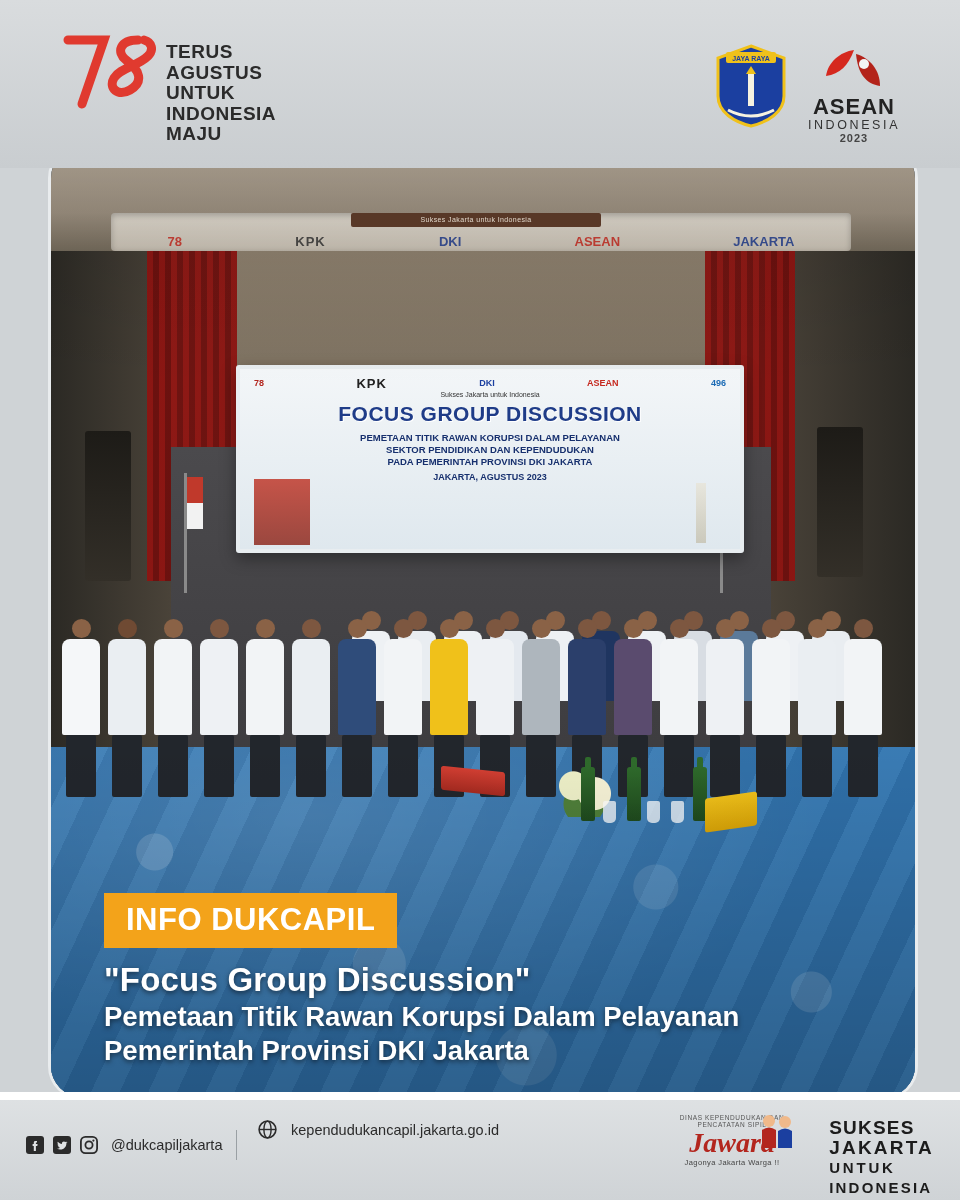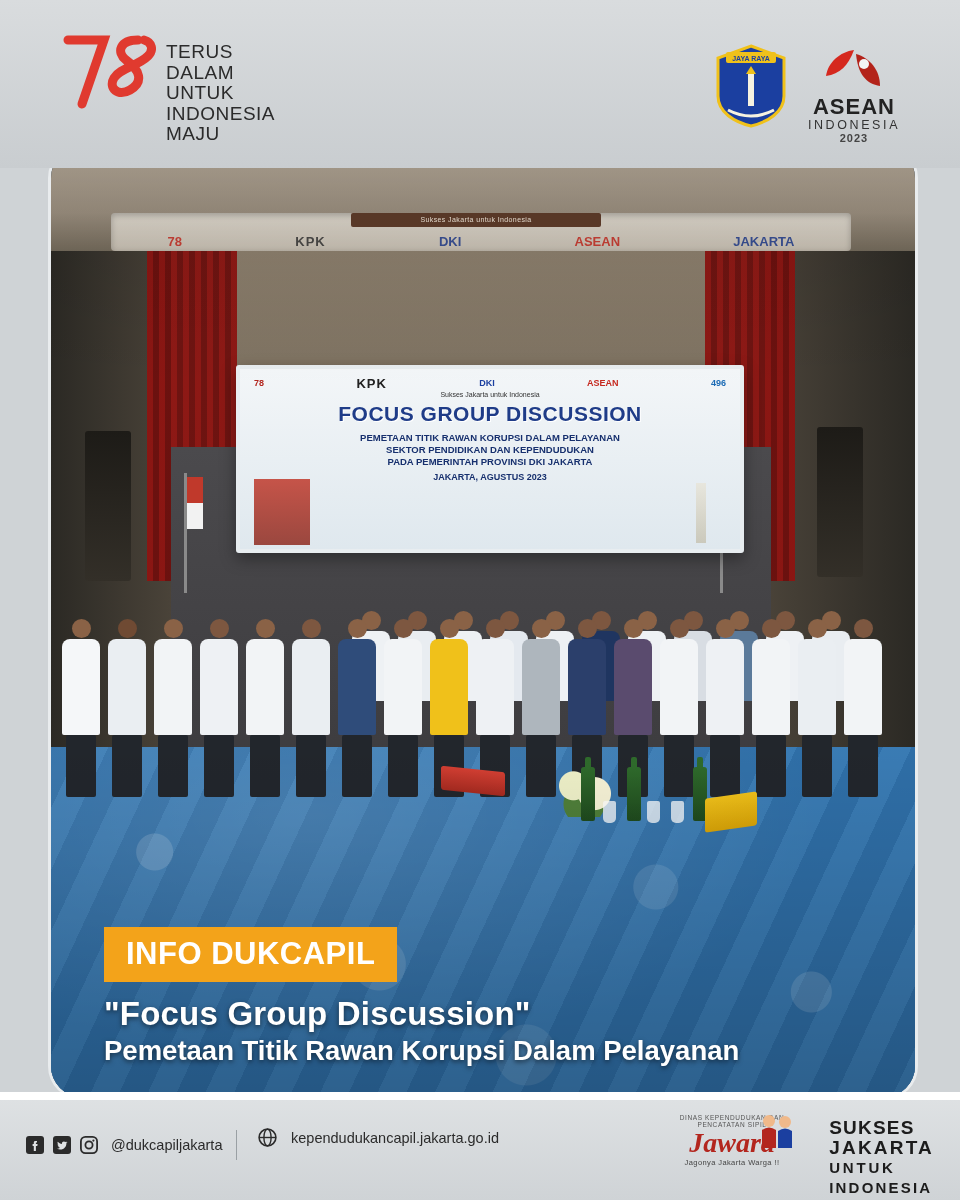--- a/index.html
+++ b/index.html
@@ -31,21 +31,21 @@
   }
   .logo78 {
     position: absolute;
     left: 60px; top: 26px;
     width: 96px; height: 84px;
   }
   .logo78 svg { display:block; }
   .hut-text {
     position: absolute;
     left: 166px; top: 42px;
-    font-weight: normal;
+    font-weight: bold;
     font-size: 19px;
     line-height: 20.5px;
     letter-spacing: 0.5px;
     color: #2b2b2b;
   }
   .dki-logo {
     position: absolute;
     right: 172px; top: 44px;
     width: 74px; height: 84px;
   }
@@ -375,21 +375,21 @@
   .handle {
     font-size: 14.5px;
     color: #2b2b2b;
     margin-left: 4px;
   }
   .divider {
     position:absolute; left:236px; top:38px;
     width:1px; height:30px; background:#9aa0a4;
   }
   .web {
-    position:absolute; left:258px; top:36px;
+    position:absolute; left:258px; top:28px;
     display:flex; align-items:center; gap:10px;
   }
   .web .handle { font-size: 14.5px; }
   .globe { width:19px; height:19px; }
   .disdukcapil {
     position:absolute; left:520px; top:26px;
     width:120px; height:62px;
     text-align:center;
   }
   .dd1 {
@@ -442,21 +442,21 @@
       <svg viewBox="0 0 96 84" width="96" height="84" aria-hidden="true">
         <g fill="none" stroke="#e03a2f" stroke-width="9" stroke-linecap="round">
           <path d="M8 14 L44 14 L22 78"></path>
           <path d="M78 14 C60 14 56 26 66 34 C80 44 84 56 70 64 C58 71 48 62 54 52 C60 42 78 40 88 30 C94 24 92 16 84 14"></path>
         </g>
       </svg>
     </div>
 
     <div class="hut-text">
       <div>TERUS</div>
-      <div>DALAM</div>
+      <div>AGUSTUS</div>
       <div>UNTUK</div>
       <div>INDONESIA</div>
       <div>MAJU</div>
     </div>
 
     <div class="dki-logo">
       <svg viewBox="0 0 74 84" width="74" height="84" aria-hidden="true">
         <path d="M37 2 L70 14 L70 52 C70 68 54 78 37 82 C20 78 4 68 4 52 L4 14 Z" fill="#1b3fa0" stroke="#f0c11a" stroke-width="3"></path>
         <rect x="12" y="8" width="50" height="11" rx="2" fill="#f0c11a"></rect>
         <text x="37" y="17" font-size="7" font-weight="bold" fill="#1b3fa0" text-anchor="middle" font-family="Liberation Sans, sans-serif">JAYA RAYA</text>
@@ -696,20 +696,21 @@
 
       <div class="photo-vignette"></div>
     </div>
   </div>
 
   <div class="caption">
     <div class="badge">INFO DUKCAPIL</div>
     <div class="cap-lines">
       <div class="cap-line1">"Focus Group Discussion"</div>
       <div class="cap-line">Pemetaan Titik Rawan Korupsi Dalam Pelayanan</div>
+      <div class="cap-line">Pemerintah Provinsi DKI Jakarta</div>
     </div>
   </div>
 
   <div class="footer">
     <div class="footer-strip"></div>
 
     <div class="social">
       <span class="sicon">
         <svg viewBox="0 0 18 18" width="18" height="18" aria-hidden="true">
           <rect x="0" y="0" width="18" height="18" rx="3" fill="#2b2b2b"></rect>

